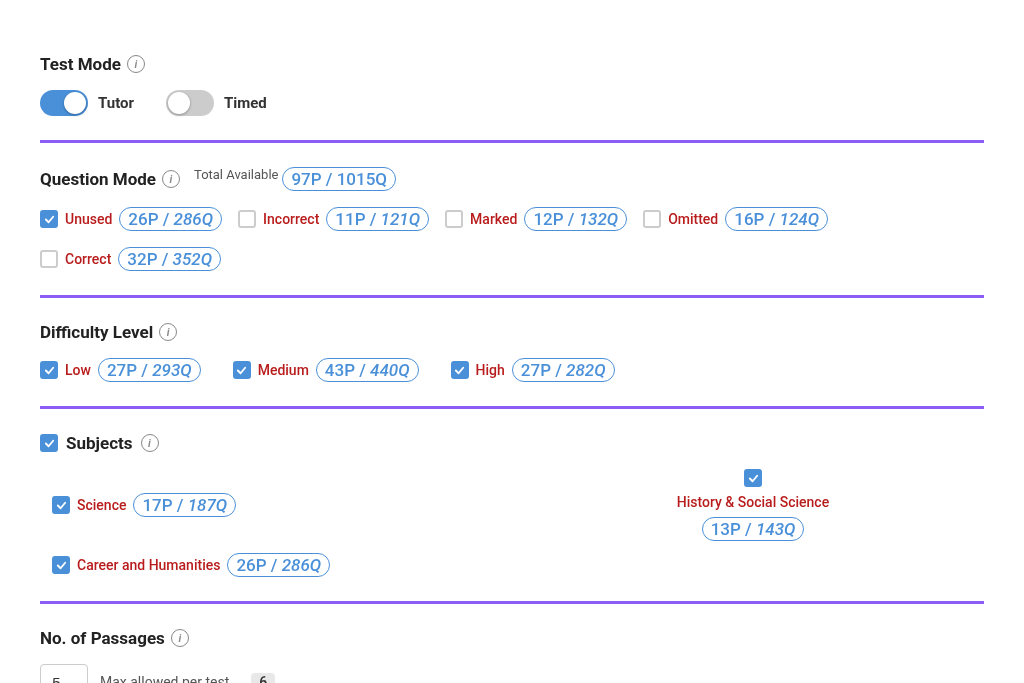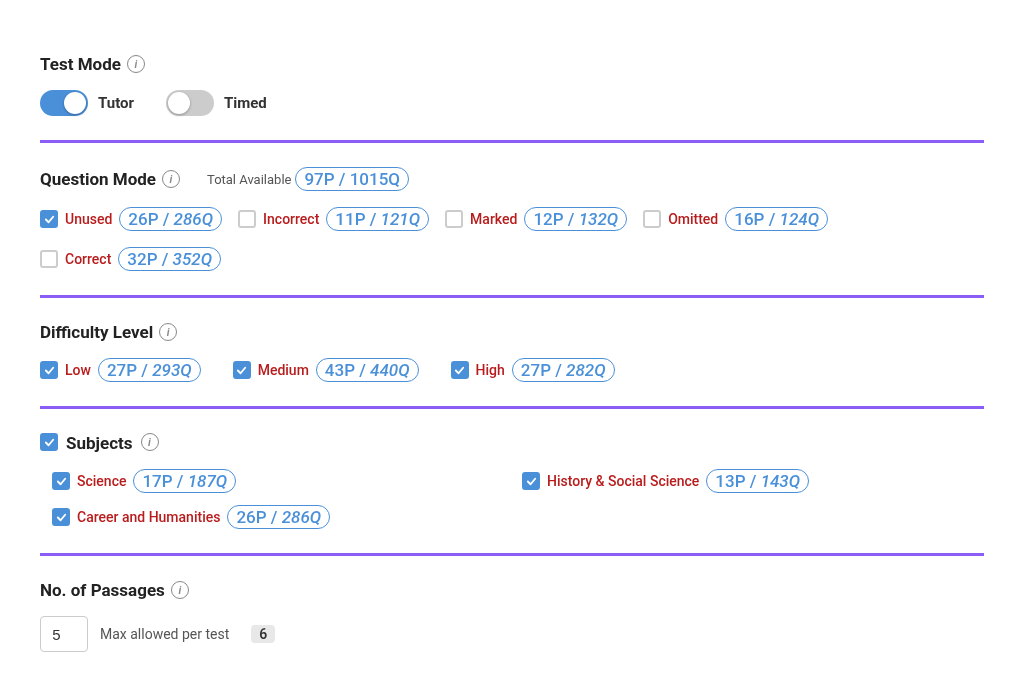--- a/index.html
+++ b/index.html
@@ -84,23 +84,23 @@
       top: 2px;
       box-shadow: 0 1px 3px rgba(0,0,0,0.3);
       transition: left 0.2s;
     }
     .toggle.on .toggle-knob { left: 24px; }
     .toggle.off .toggle-knob { left: 2px; }
 
     
     .total-available {
       display: inline-flex;
-      align-items: center;
+      align-items: flex-start;
       gap: 4px;
-      margin-left: 21px;
+      margin-left: 8px;
       font-size: 13px;
       font-weight: 400;
       color: #555;
     }
 
     .badge {
       border: 1.5px solid #4a90d9;
       border-radius: 20px;
       padding: 1px 8px;
       font-size: 17px;
@@ -153,20 +153,21 @@
     .difficulty-row {
       display: flex;
       align-items: flex-end;
       gap: 32px;
       flex-wrap: wrap;
     }
 
     
     .subjects-title-row {
       display: flex;
+      align-items: center;
       gap: 8px;
       margin-bottom: 16px;
     }
     .subjects-grid {
       display: grid;
       grid-template-columns: 1fr 1fr;
       gap: 12px 0;
       padding-left: 4px;
     }
 
@@ -339,21 +340,21 @@
   <div class="subjects-grid" id="subjects-grid">
   <div class="checkbox-item" style="padding-left: 8px;">
         <div class="checkbox ">
           <svg viewBox="0 0 12 12" fill="none">
             <polyline points="2,6 5,9 10,3" stroke="white" stroke-width="2" stroke-linecap="round" stroke-linejoin="round"></polyline>
           </svg>
         </div>
         <span class="checkbox-label">Science</span>
         <span class="badge">17P / <i>187Q</i></span>
       </div>
-      <div class="checkbox-item" style="padding-left: 8px;">
+      <div class="checkbox-item" style="padding-left: 8px; flex-direction: column;">
         <div class="checkbox ">
           <svg viewBox="0 0 12 12" fill="none">
             <polyline points="2,6 5,9 10,3" stroke="white" stroke-width="2" stroke-linecap="round" stroke-linejoin="round"></polyline>
           </svg>
         </div>
         <span class="checkbox-label">History &amp; Social Science</span>
         <span class="badge">13P / <i>143Q</i></span>
       </div>
       <div class="checkbox-item" style="padding-left: 8px;">
         <div class="checkbox ">

